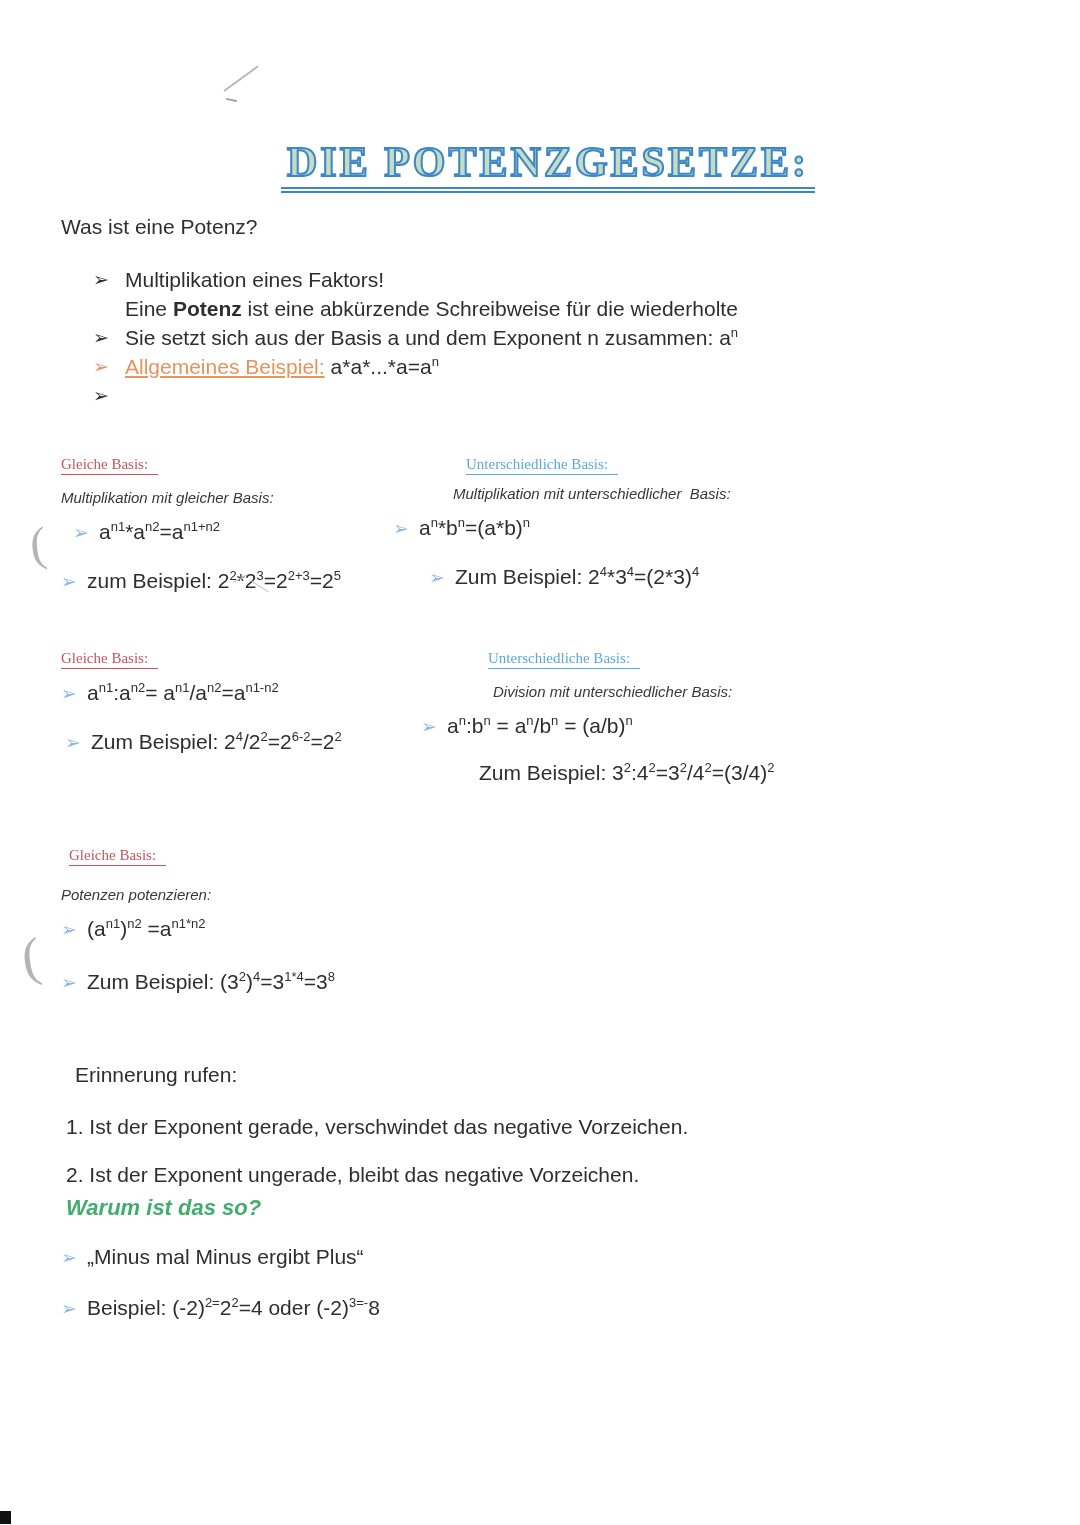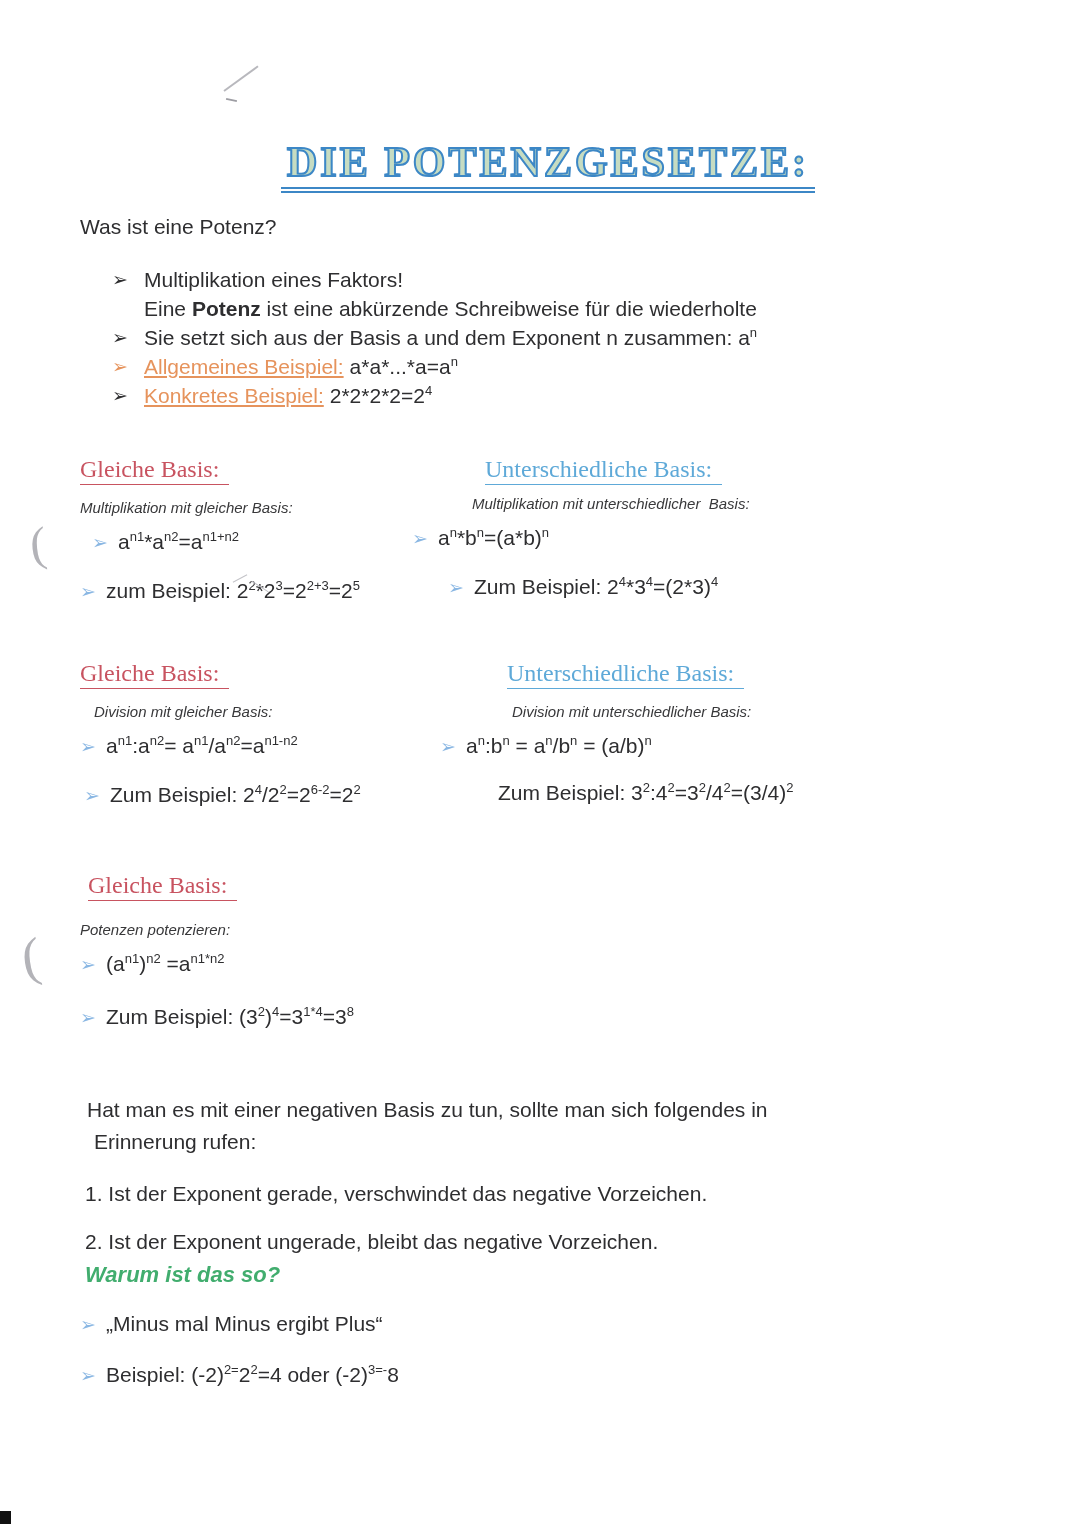--- a/index.html
+++ b/index.html
@@ -31,38 +31,38 @@
     font-size:42px;
     letter-spacing:3px;
     color:var(--title-fill,#c6dcc2);
     -webkit-text-stroke:2px var(--title-stroke,#3c87c6);
     text-shadow:0 0 1px var(--title-stroke,#3c87c6);
     border-bottom:6px double var(--title-stroke,#3c87c6);
     padding:0 6px 3px 6px;
     line-height:1.05;
   }
   
-  .doc{padding:0 60px 0 80px;}
+  .doc{padding:0 60px 0 61px;}
   .question{margin-top:22px;font-size:21px;}
   .bullets{list-style:none;margin:26px 0 0 0;padding:0 0 0 32px;}
   .bullets li{display:flex;line-height:29px;font-size:21px;}
   .arrow{flex:0 0 32px;font-size:19px;line-height:29px;}
   .arrow.dark{color:#2f2f31;}
   .arrow.orange{color:var(--orange,#e6935c);}
   .arrow.blue{color:var(--arrow-blue,#8ab7e3);flex:0 0 26px;}
   .olink{color:var(--orange,#e6935c);text-decoration:underline;margin-right:6px;}
   sup{font-size:62%;line-height:0;}
   
   .law-row{display:flex;align-items:flex-start;}
   .row-1{margin-top:46px;}
   .row-2{margin-top:54px;}
   .row-3{margin-top:62px;}
   .law-left{width:330px;flex-shrink:0;}
   .law-right{flex:1;}
-  .law-heading{font-family:"Liberation Serif",serif;font-size:24px;}
+  .law-heading{font-family:"Liberation Serif",serif;font-size:15px;}
   .law-heading .hline{border-bottom:1.5px solid currentColor;padding-bottom:2px;padding-right:10px;}
   .law-heading.red{color:var(--red-heading,#c85360);}
   .law-heading.blue{color:var(--blue-heading,#5ea9d8);}
   .subtitle{margin-top:16px;font-size:15px;font-style:italic;color:#38383a;white-space:pre-wrap;}
   .formula,.example{display:flex;font-size:21px;align-items:baseline;}
   .formula{margin-top:12px;}
   .example{margin-top:20px;}
   
   .r1l .law-heading{margin-left:0;}
   .r1l .formula{margin-left:12px;}
@@ -128,23 +128,20 @@
         <div>Sie setzt sich aus der Basis a und dem Exponent n zusammen: a<sup>n</sup></div>
       </li>
       <li>
         <span class="arrow orange">➢</span>
         <div>
           <span class="olink">Allgemeines Beispiel:</span><span>a*a*...*a=a<sup>n</sup></span>
         </div>
       </li>
       <li>
         <span class="arrow dark">➢</span>
-        <div>
-          <span class="olink">Konkretes Beispiel:</span><span>2*2*2*2=2<sup>4</sup></span>
-        </div>
       </li>
     </ul>
 
     <div class="law-row row-1">
       <div class="law-left r1l">
         <div class="law-heading red"><span class="hline">Gleiche Basis:</span></div>
         <div class="subtitle">Multiplikation mit gleicher Basis:</div>
         <div class="formula">
             <span class="arrow blue">➢</span>
             <span>a<sup>n1</sup>*a<sup>n2</sup>=a<sup>n1+n2</sup></span>
@@ -164,21 +161,20 @@
         <div class="example">
             <span class="arrow blue">➢</span>
             <span>Zum Beispiel: 2<sup>4</sup>*3<sup>4</sup>=(2*3)<sup>4</sup></span>
           </div>
       </div>
     </div>
 
     <div class="law-row row-2">
       <div class="law-left r2l">
         <div class="law-heading red"><span class="hline">Gleiche Basis:</span></div>
-        <div class="subtitle">Division mit gleicher Basis:</div>
         <div class="formula">
             <span class="arrow blue">➢</span>
             <span>a<sup>n1</sup>:a<sup>n2</sup>= a<sup>n1</sup>/a<sup>n2</sup>=a<sup>n1-n2</sup></span>
           </div>
         <div class="example">
             <span class="arrow blue">➢</span>
             <span>Zum Beispiel: 2<sup>4</sup>/2<sup>2</sup>=2<sup>6-2</sup>=2<sup>2</sup></span>
           </div>
       </div>
       <div class="law-right r2r">
@@ -204,21 +200,20 @@
           </div>
         <div class="example">
             <span class="arrow blue">➢</span>
             <span>Zum Beispiel: (3<sup>2</sup>)<sup>4</sup>=3<sup>1*4</sup>=3<sup>8</sup></span>
           </div>
       </div>
     </div>
 
     <div class="neg">
       <div class="neg-para">
-        <div class="l1">Hat man es mit einer negativen Basis zu tun, sollte man sich folgendes in</div>
         <div class="l2">Erinnerung rufen:</div>
       </div>
       <div class="neg-item">1. Ist der Exponent gerade, verschwindet das negative Vorzeichen.</div>
       <div class="neg-item">2. Ist der Exponent ungerade, bleibt das negative Vorzeichen.</div>
       <div class="why">Warum ist das so?</div>
       <div class="quote-line">
         <span class="arrow blue">➢</span>
           <span>„Minus mal Minus ergibt Plus“</span>
       </div>
       <div class="final-line">

